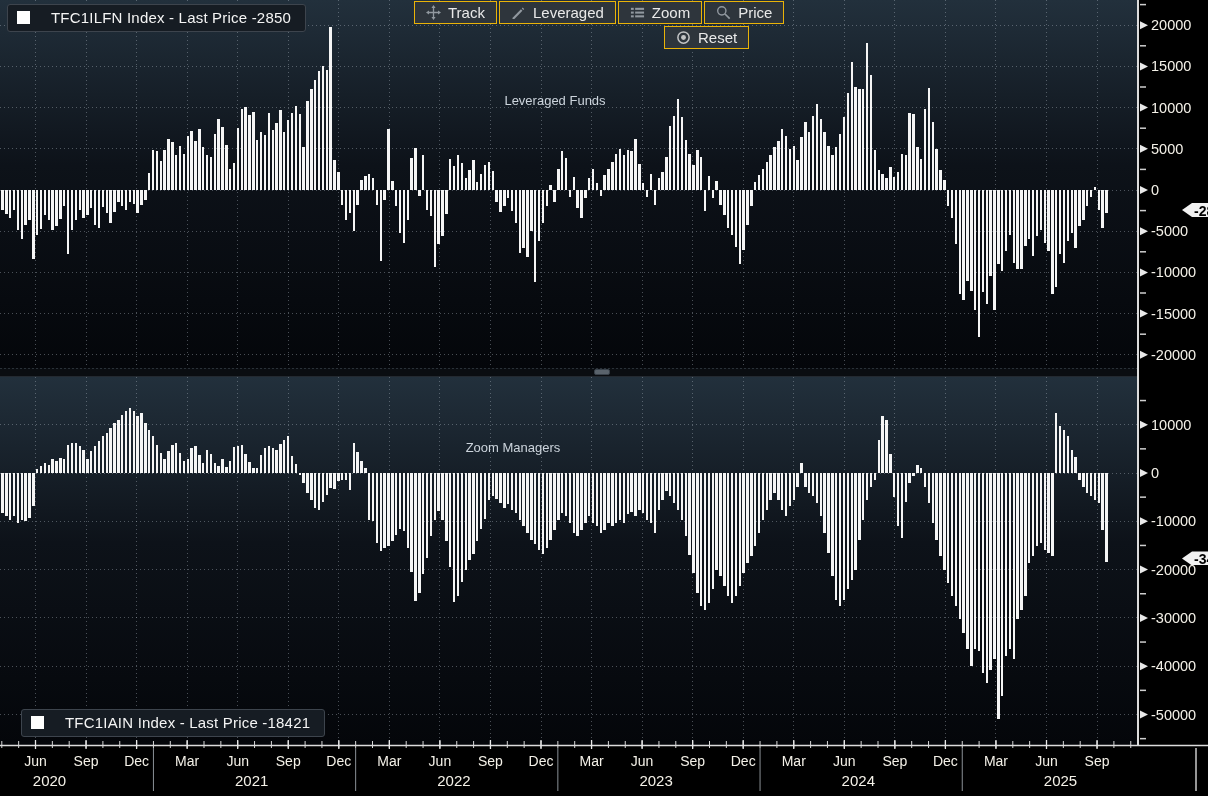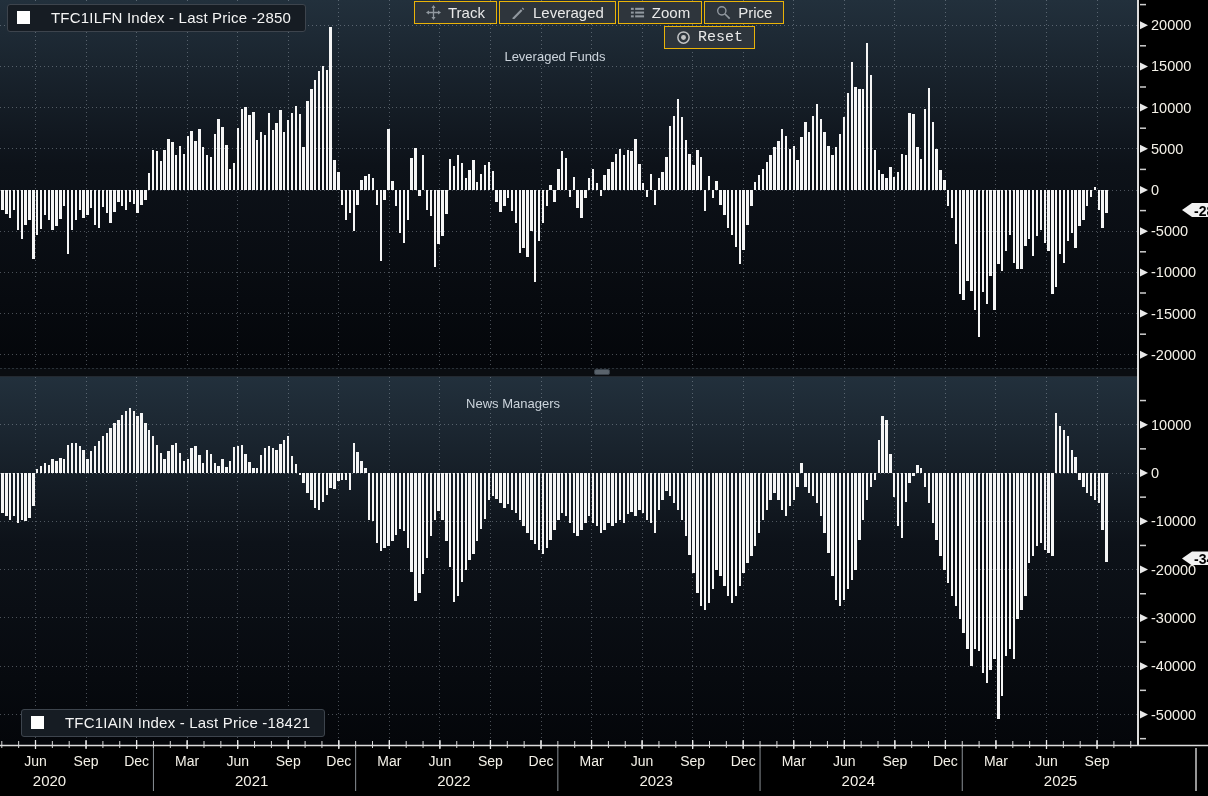--- a/index.html
+++ b/index.html
@@ -7,27 +7,27 @@
           font-family:"Liberation Sans","DejaVu Sans",sans-serif;}
   #chart-svg{position:absolute;left:0;top:0;}
   .legend{position:absolute;display:flex;align-items:center;gap:21px;background:#161c23;
           border:1px solid #3d444d;border-radius:3px;padding:4px 14px 5px 9px;color:#f4f4f4;
           font-size:15px;letter-spacing:.2px;cursor:pointer;}
   .legend .swatch{width:13px;height:13px;background:#fff;display:inline-block;flex:none;}
   .toolbar{position:absolute;top:1px;left:414px;display:flex;gap:2px;}
   .tbtn{display:flex;align-items:center;gap:7px;background:#2e353c;border:1px solid #eab308;
         color:#e9e9e9;font-size:15px;padding:1px 11px;height:23px;box-sizing:border-box;cursor:pointer;}
   .tbtn svg{flex:none;opacity:.8;}
-  #reset-row{position:absolute;top:26px;left:664px;font-family:Liberation Mono, monospace;}
+  #reset-row{position:absolute;top:26px;left:664px;}
   .tag{position:absolute;left:1182px;height:14px;background:#f1f1f1;color:#000;font-size:14px;
        font-weight:bold;display:flex;align-items:flex-start;padding-left:12px;box-sizing:border-box;
        clip-path:polygon(0 50%,10px 0,100% 0,100% 100%,10px 100%);}
   .tag-top{width:66px;}
   .tag-bottom{width:75px;}
-  .panel-title{position:absolute;color:#ccd4dc;font-size:13px;transform:translateX(-50%);white-space:nowrap;}
+  .panel-title{position:absolute;color:#ccd4dc;font-size:13px;transform:translateX(-50%);white-space:nowrap;margin-top:44px;}
   #divider-handle{position:absolute;left:594px;top:369px;width:16px;height:6px;border-radius:2px;
        background:#5a636c;border:1px solid #39414a;box-sizing:border-box;cursor:row-resize;}
 </style>
 </head>
 <body>
 
 <div id="screen">
 
   <svg id="chart-svg" width="1208" height="796">
       <defs>
@@ -859,21 +859,21 @@
         <line x1="153.45" y1="748" x2="153.45" y2="791" stroke="#8a9096" stroke-width="1"></line>
         <line x1="355.65" y1="748" x2="355.65" y2="791" stroke="#8a9096" stroke-width="1"></line>
         <line x1="557.85" y1="748" x2="557.85" y2="791" stroke="#8a9096" stroke-width="1"></line>
         <line x1="760.05" y1="748" x2="760.05" y2="791" stroke="#8a9096" stroke-width="1"></line>
         <line x1="962.25" y1="748" x2="962.25" y2="791" stroke="#8a9096" stroke-width="1"></line>
         <line x1="1196" y1="748" x2="1196" y2="791" stroke="#c8c8c8" stroke-width="1.5"></line>
       </g>
     </svg>
 
   <div class="panel-title" style="left:555px;top:49px;">Leveraged Funds</div>
-  <div class="panel-title" style="left:513px;top:396px;">News Managers</div>
+  <div class="panel-title" style="left:513px;top:396px;">Zoom Managers</div>
 
   <div class="legend" style="left:7px;top:4px;">
     <span class="swatch"></span>
     <span>TFC1ILFN Index - Last Price -2850</span>
   </div>
   <div class="legend" style="left:21px;top:709px;">
     <span class="swatch"></span>
     <span>TFC1IAIN Index - Last Price -18421</span>
   </div>
 

